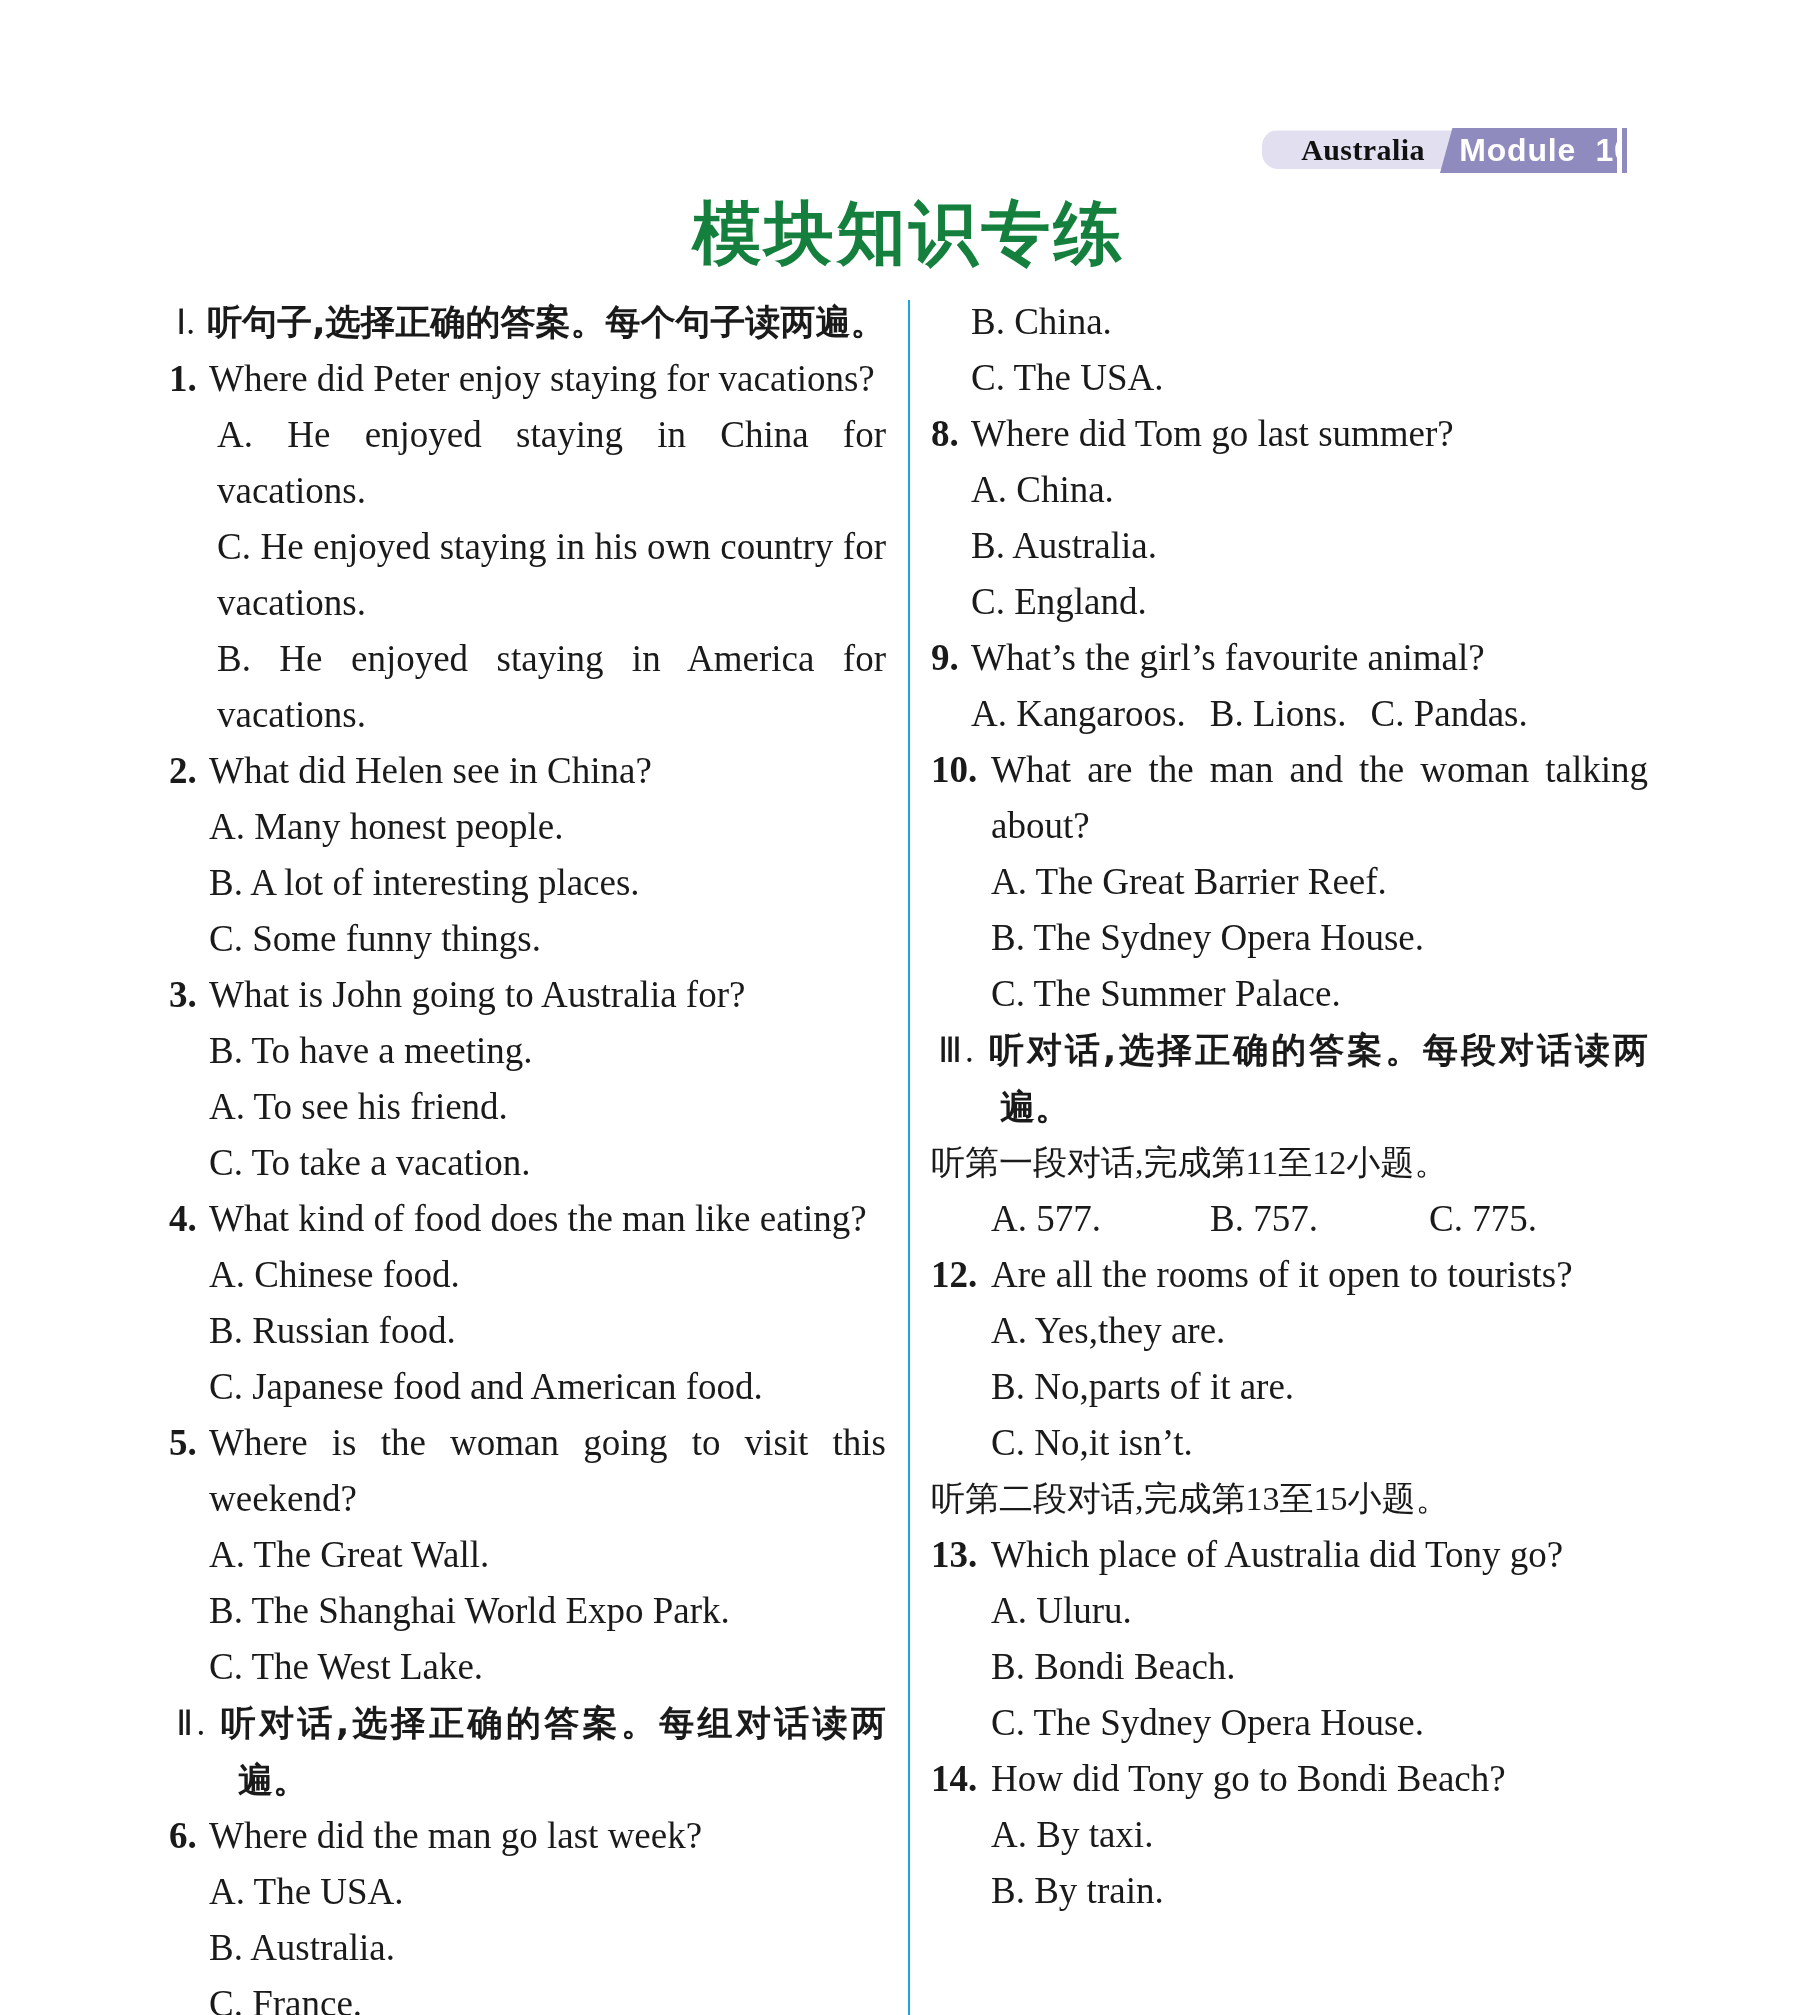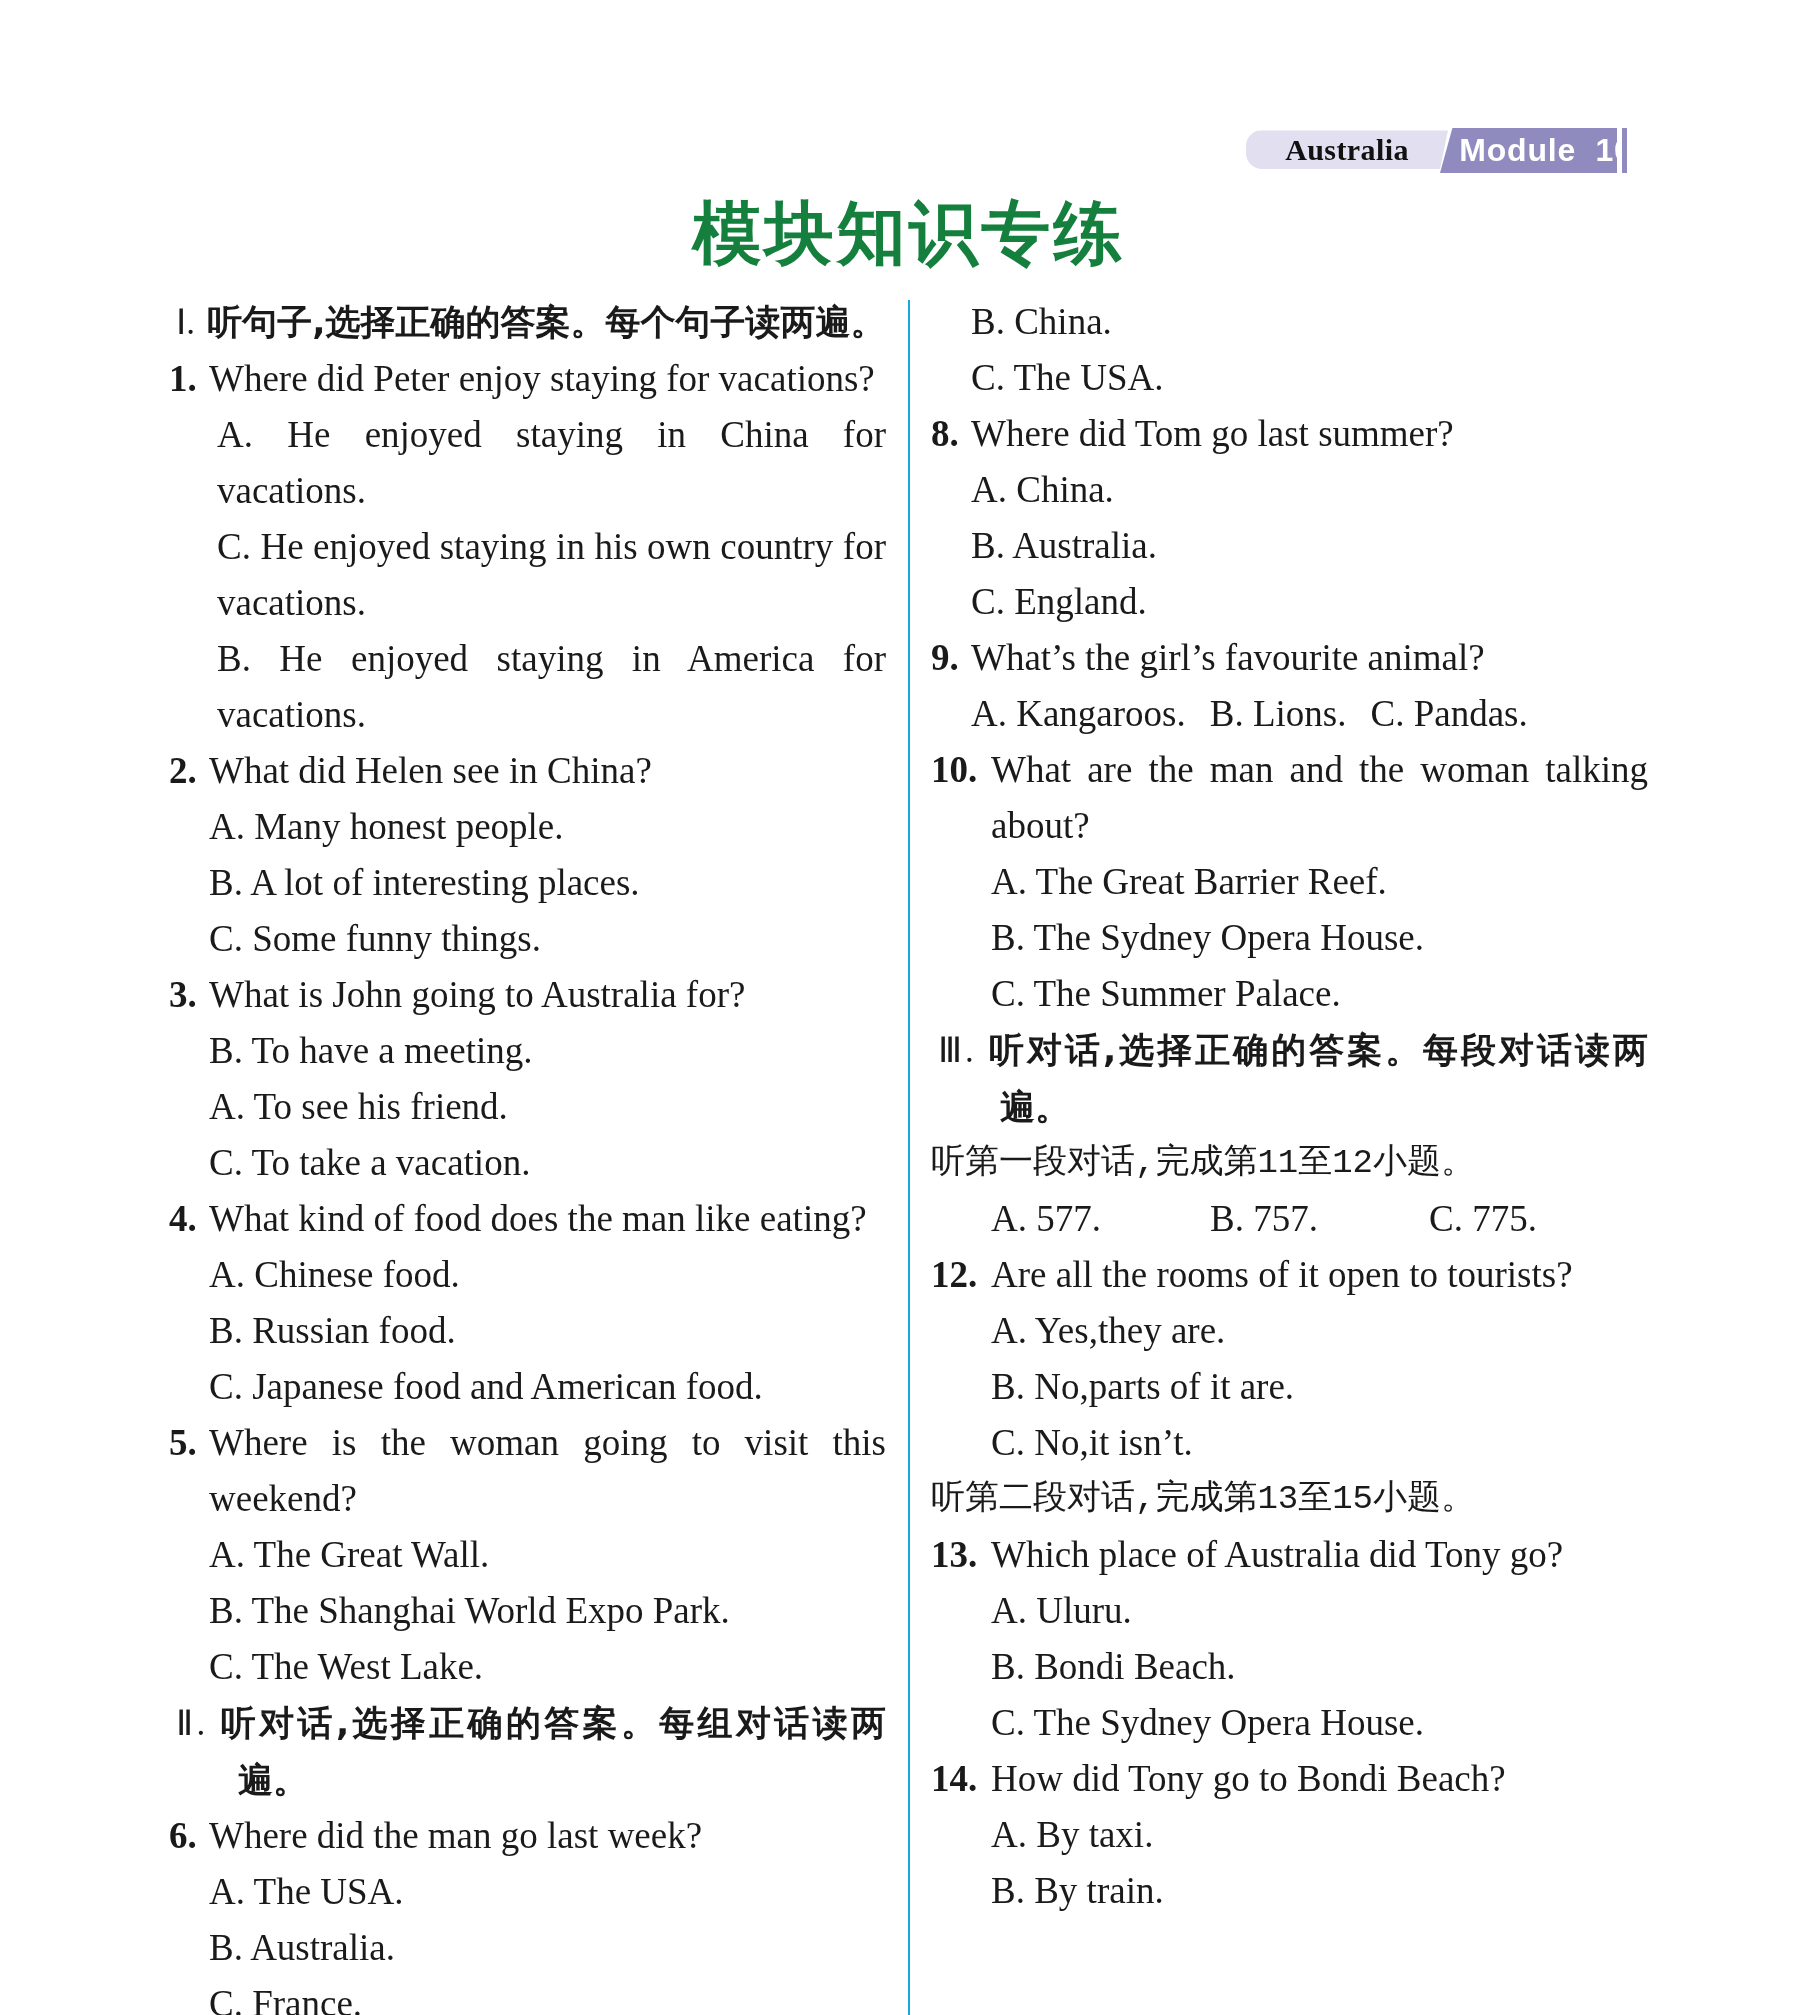--- a/index.html
+++ b/index.html
@@ -1,19 +1,19 @@
 <!DOCTYPE html>
 <html style="font-size:6.4px"><head>
 <meta charset="utf-8">
 <style>
   html, body { margin: 0; padding: 0; background: #ffffff; }
   body { width: 1818px; height: 2532px; position: relative; overflow: hidden;
          font-family: "Liberation Serif", "DejaVu Serif", serif; color: #1a1a1a; }
   .header-badges { position: absolute; top: 128px; left: 1234px; height: 44px; width: 419px; }
-  .badge-topic { position: absolute; left: 12px; top: 2.4px; width: 202px; height: 39px;
+  .badge-topic { position: absolute; left: 28px; top: 2.4px; width: 202px; height: 39px;
                  background: #e1dff0; border-radius: 16px 0 0 16px;
                  clip-path: polygon(0 0, 100% 0, 96% 100%, 0 100%);
                  font-family: "Liberation Serif", serif; font-weight: bold; font-size: 30px;
                  line-height: 39px; text-align: center; color: #111; letter-spacing: 0.4px; }
   .badge-module { position: absolute; left: 206px; top: 0; width: 177px; height: 45px;
                   background: #8f8bbf; clip-path: polygon(7% 0, 100% 0, 100% 100%, 0 100%);
                   color: #ffffff; font-family: "Liberation Sans", sans-serif; font-weight: bold;
                   font-size: 32px; line-height: 45px; padding-left: 19.3px; box-sizing: border-box;
                   letter-spacing: 0.8px; white-space: pre; }
   .badge-bar { position: absolute; left: 388px; top: 0; width: 4.8px; height: 45px; background: #8f8bbf; }
@@ -23,21 +23,21 @@
                 color: #15803d; letter-spacing: 3.2px; line-height: 89px; }
 
   .col { position: absolute; top: 294px; font-size: 37px; line-height: 56px; }
   .col-left { left: 169px; width: 717px; }
   .col-right { left: 931px; width: 717px; }
   .divider { position: absolute; left: 908px; top: 300px; width: 2.4px; height: 2061px; background: #1aa6df; }
 
   .sec-head { font-family: "DejaVu Sans", sans-serif; font-weight: bold; font-size: 35px;
               padding-left: 69px; text-indent: -62px; text-align: justify; line-height: 56px; }
   .sec-head .roman { font-family: "Liberation Serif", serif; font-weight: normal; }
-  .sub-head { font-family: Liberation Mono, monospace; font-size: 34px; line-height: 56px; }
+  .sub-head { font-family: Liberation Serif, serif; font-size: 34px; line-height: 56px; }
   .q { display: flex; text-align: justify; }
   .q .num { font-weight: bold; flex: 0 0 auto; width: 40px; }
   .q.two .num { width: 60px; }
   .q .text { flex: 1; text-align: justify; text-align-last: left; }
   .opt { padding-left: 40px; }
   .opt-row { display: flex; padding-left: 40px; }
   .opt-row span { margin-right: 24px; }
   .opt-row.wide { padding-left: 60px; }
   .opt-row.wide span { width: 242px; margin-right: 0; }
   .opt.rr { padding-left: 60px; }

